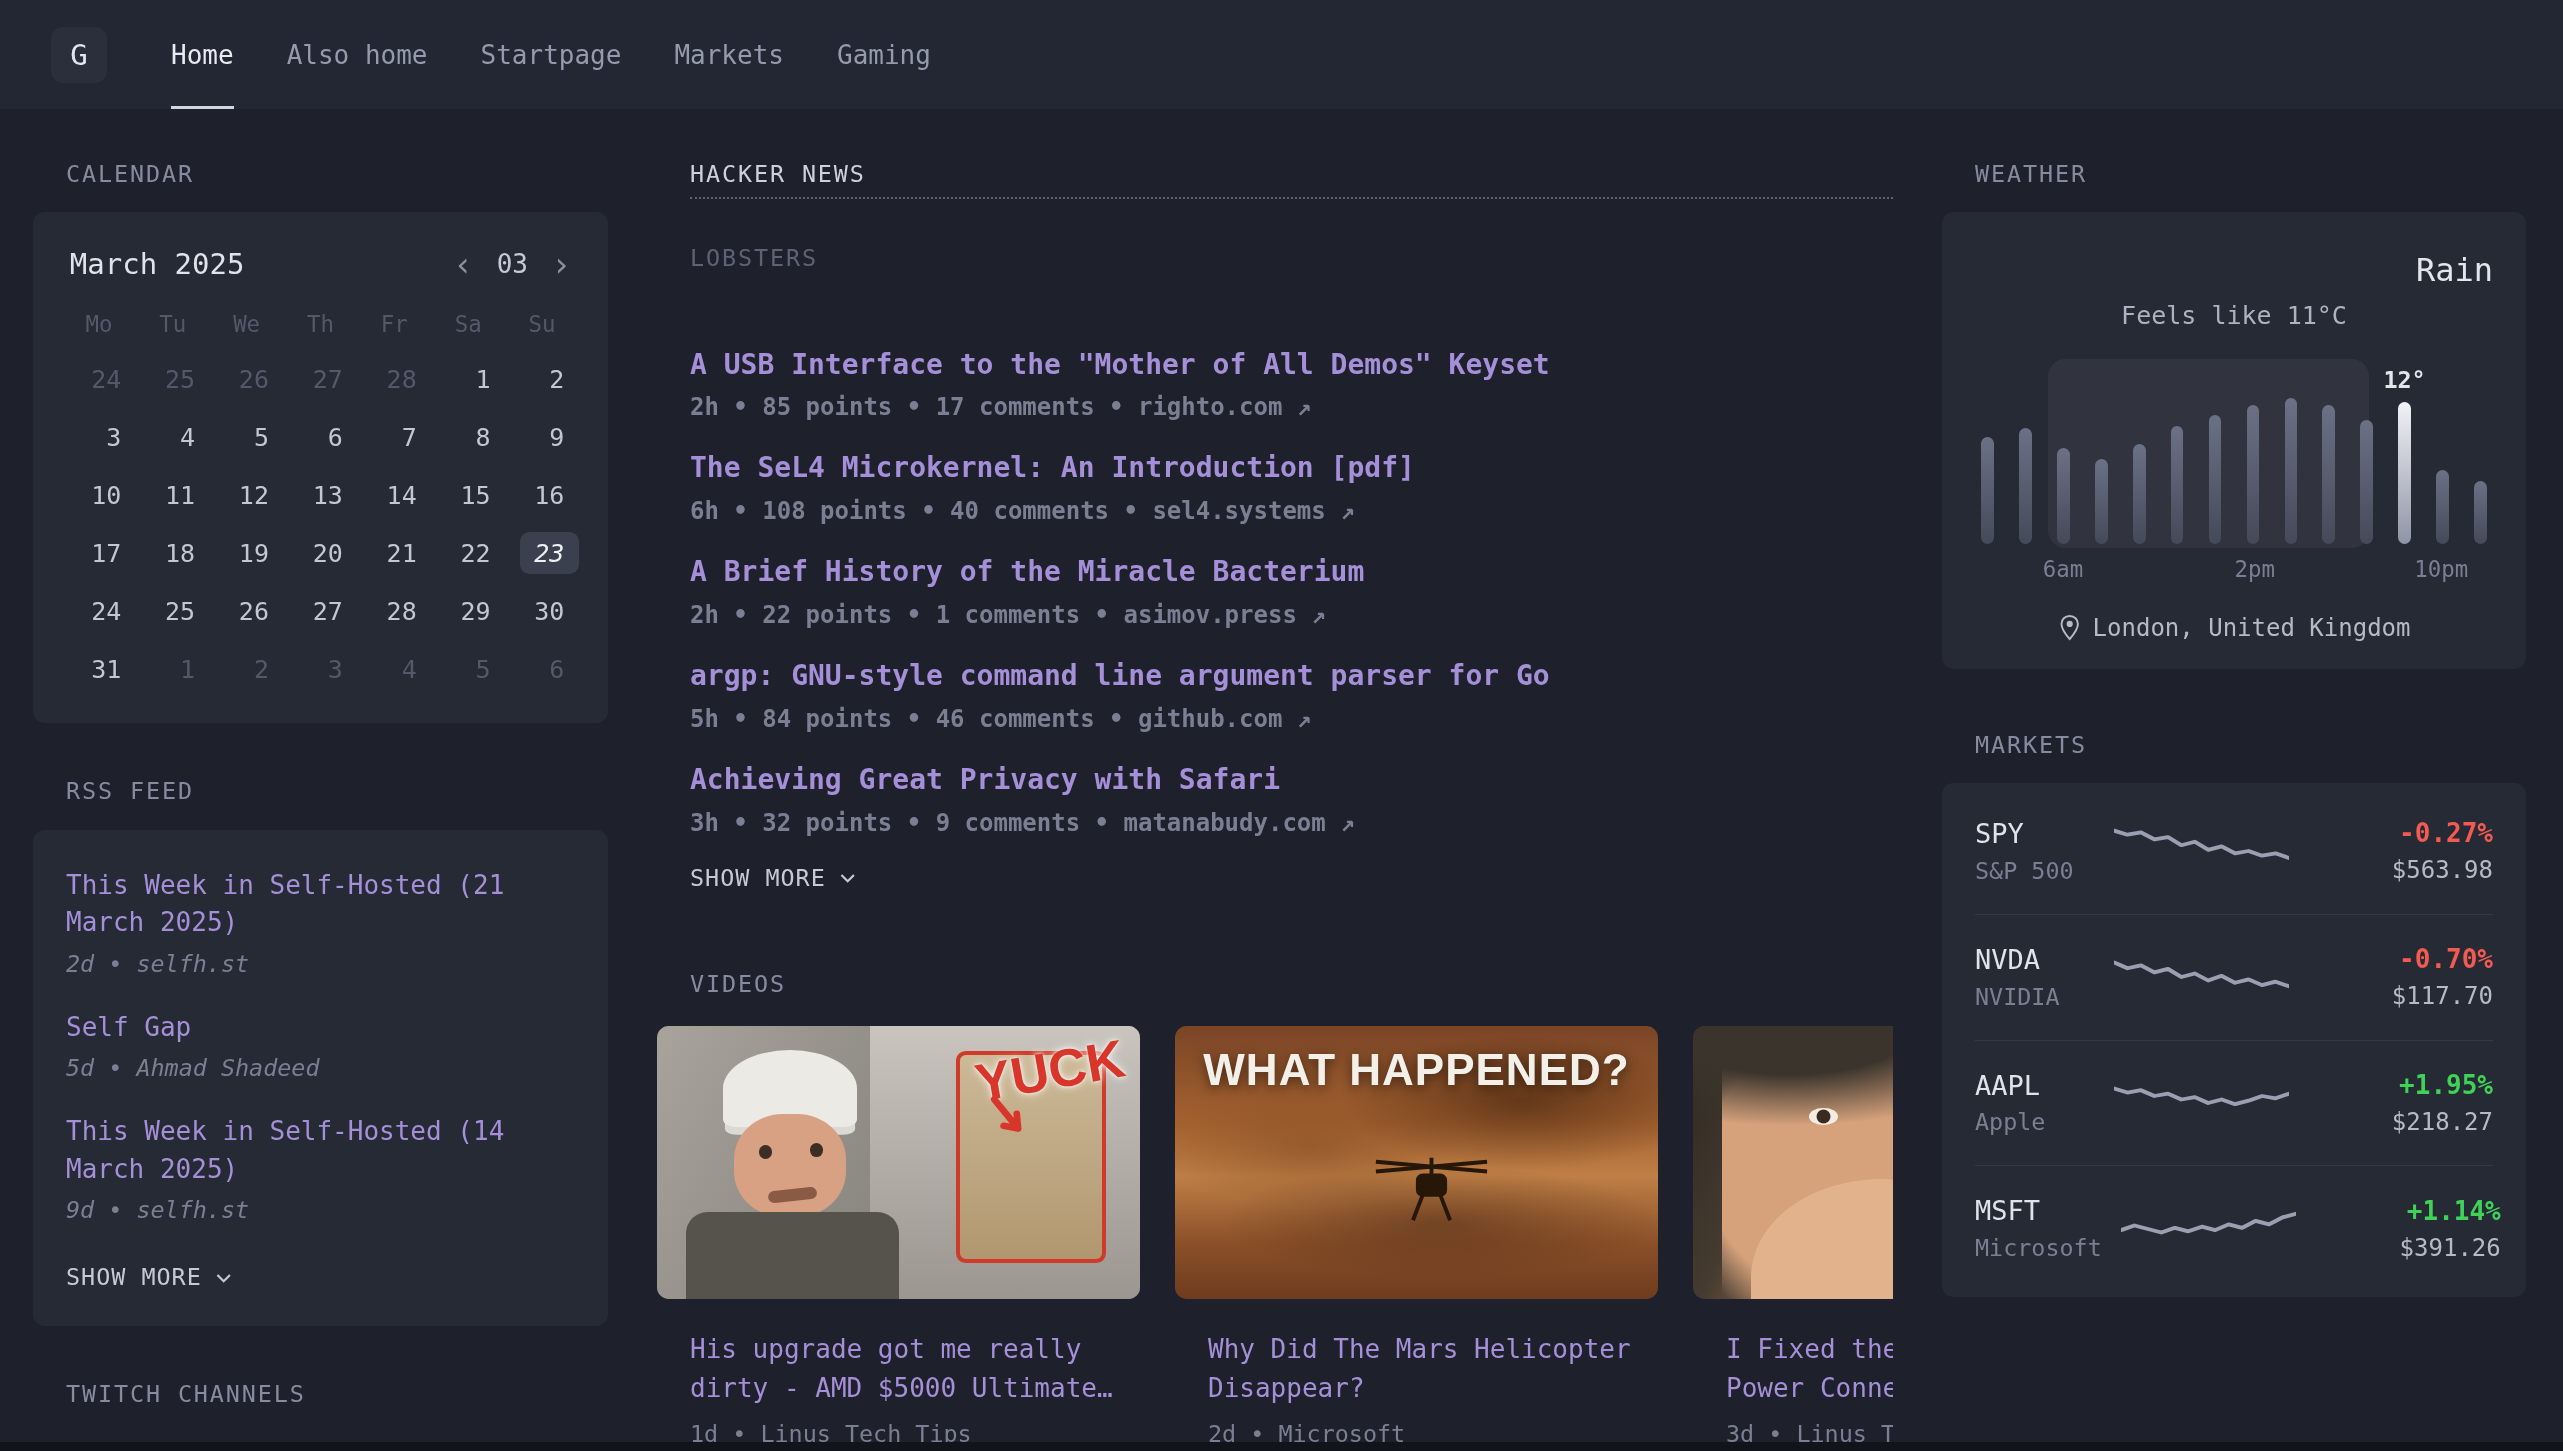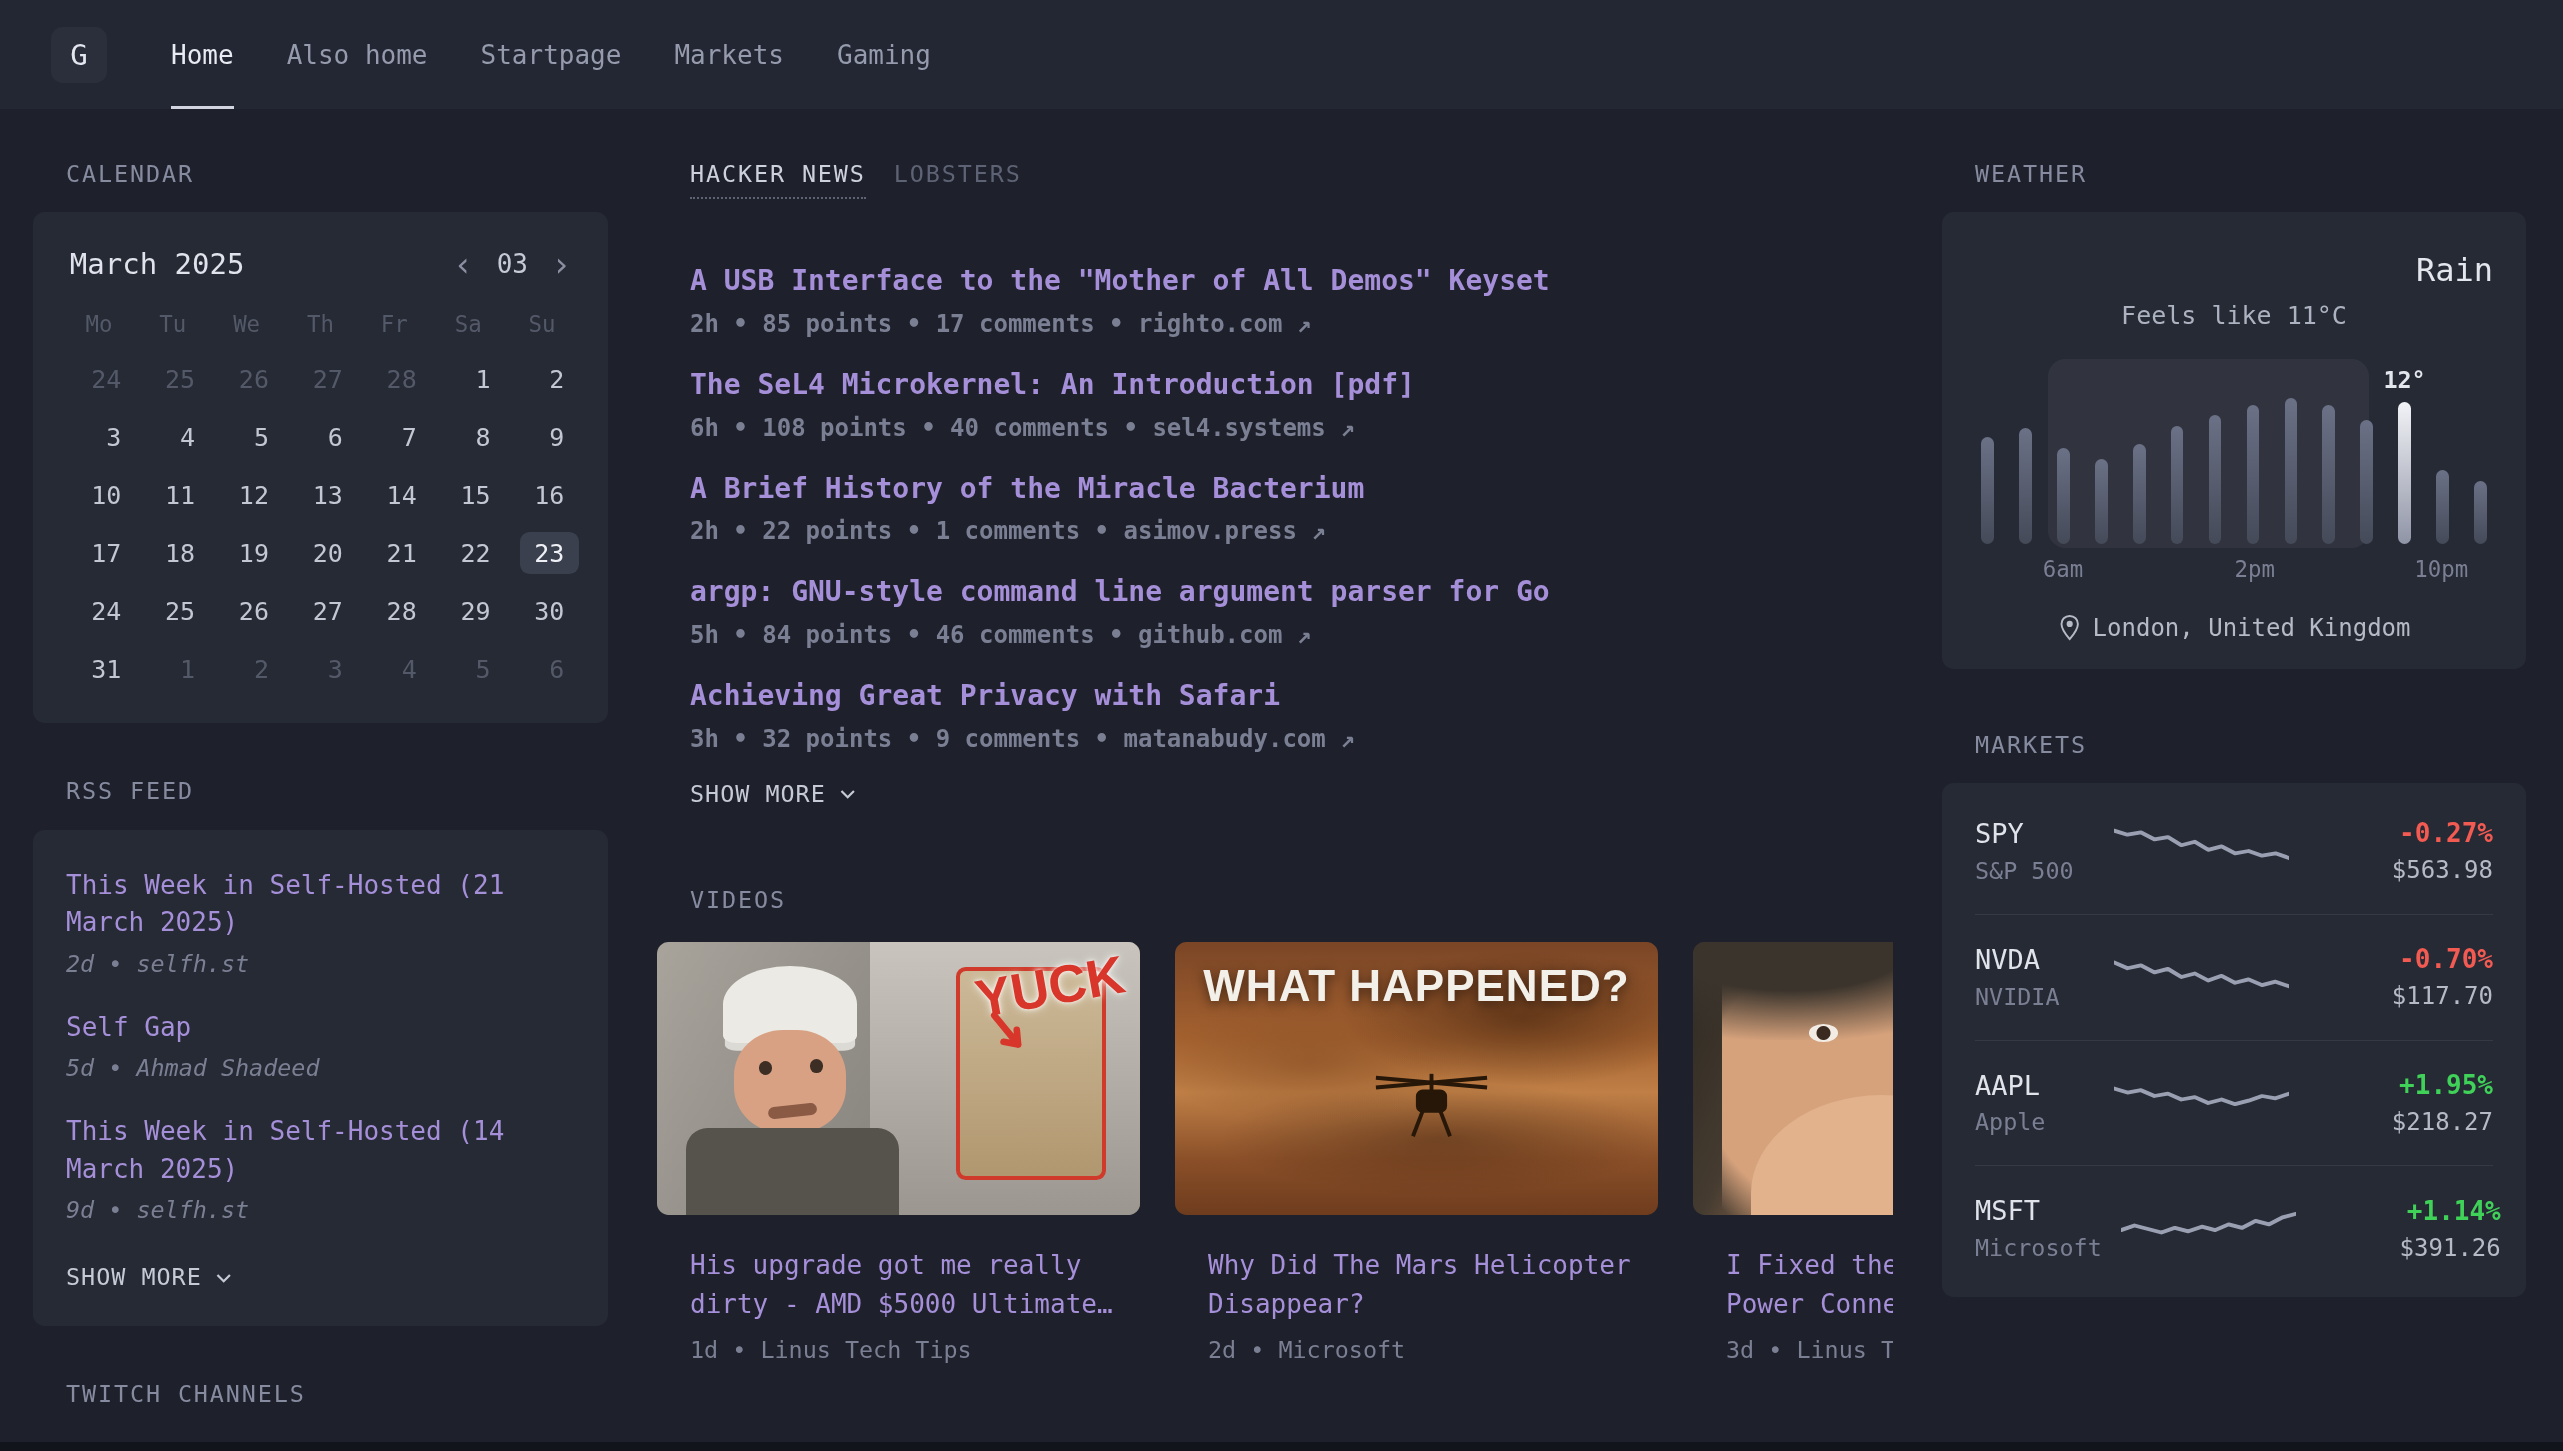--- a/index.html
+++ b/index.html
@@ -32,35 +32,35 @@
   .cal-card { padding:35px 29px 25px; }
   .cal-top { display:flex; justify-content:space-between; align-items:center; padding:0 7.8px; margin-bottom:21.4px; }
   .cal-month { font-size:29px; font-weight:400; color:#e0e3eb; }
   .cal-nav { display:flex; align-items:center; gap:23.4px; font-size:26px; color:#c6cad6; }
   .chev { color:#8b8fa2; font-size:33px; line-height:1; cursor:pointer; }
   .cal-grid { display:grid; grid-template-columns:repeat(7,1fr); }
   .cal-wd { text-align:center; font-size:22.4px; color:#545969; padding:7.8px 0 13.6px; }
   .cal-cell { height:58px; display:flex; align-items:center; justify-content:flex-end; font-size:25px; color:#c3c7d3; cursor:pointer; }
   .cal-cell.muted { color:#545969; }
   .cal-cell span { padding:6.8px 14.6px; border-radius:9.7px; }
-  .cal-cell span.selected { background:#3b404f; color:#eef0f5; }
+  .cal-cell span.selected { background:#3b404f; color:#eef0f5;font-style:italic; }
 
   
   .rss-widget { margin-top:54px; }
   .rss-card { padding:37px 33px 35px; }
   .feed-item { margin-bottom:31px; }
   .feed-title { font-size:26px; line-height:1.45; color:#a68fd9; cursor:pointer; }
   .feed-meta { margin-top:7.8px; font-size:23.4px; color:#7b7f93;font-style:italic; }
   .show-more { display:flex; align-items:center; gap:11.7px; font-size:23.4px; letter-spacing:1px; color:#c6cad6; cursor:pointer; }
   .rss-card .show-more { margin-top:39px; }
   .chev-down { width:21.4px; height:21.4px; stroke:#c6cad6; fill:none; stroke-width:2.5; }
   .twitch-header { margin-top:54px; }
 
   
-  .board-tabs { display:flex; gap:28px; margin:0 0 62px 33px; }
+  .board-tabs { display:flex; gap:45px; margin:0 0 62px 33px;flex-direction:column; }
   .board-tab { font-size:23.4px; letter-spacing:1.9px; color:#5d6274; padding-bottom:7.8px; border-bottom:2.9px dotted transparent; cursor:pointer; line-height:29px; }
   .board-tab.active { color:#cdd1dc; border-bottom-color:#5d6274; }
   .news-list { margin-left:33px;font-weight:bold; }
   .news-item { margin-bottom:27px; }
   .news-title { font-size:28px; color:#a68fd9; cursor:pointer; line-height:1.4; }
   .news-meta { margin-top:9.7px; font-size:24px; color:#7b7f93; }
   .news-show-more { margin:15.6px 0 0 33px; }
 
   
   .videos-widget { margin-top:78px; }

